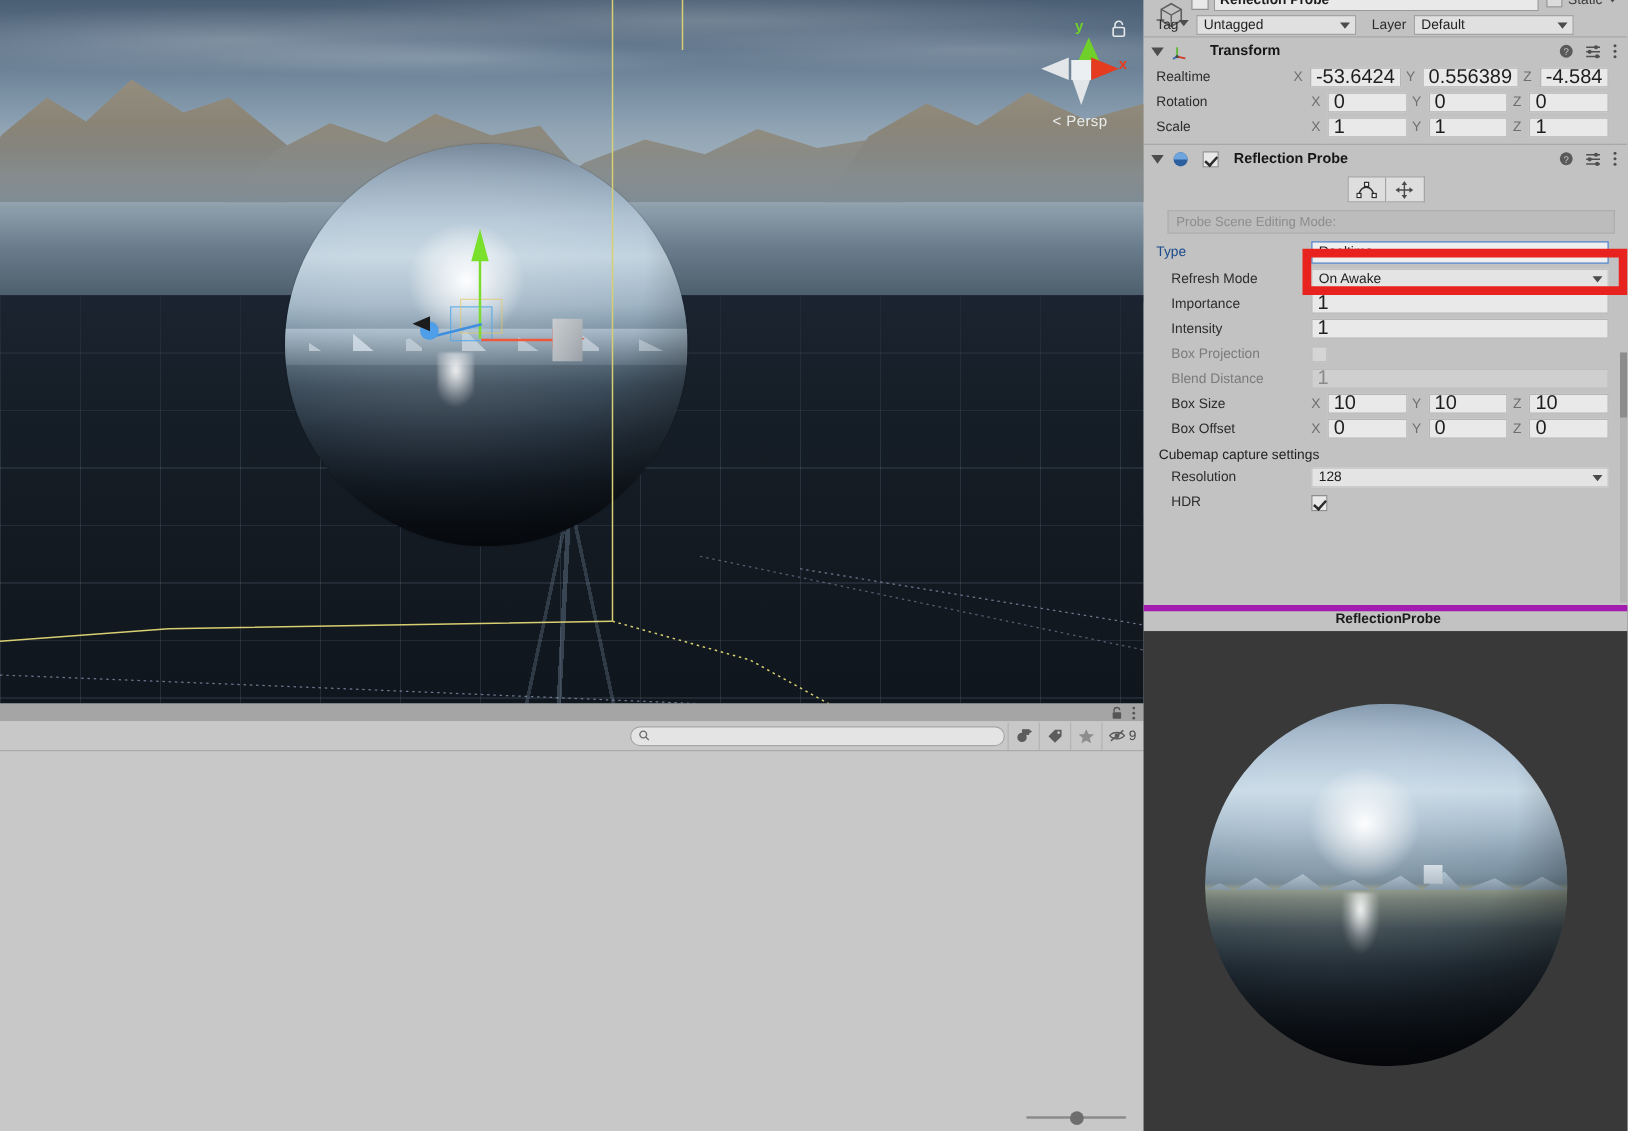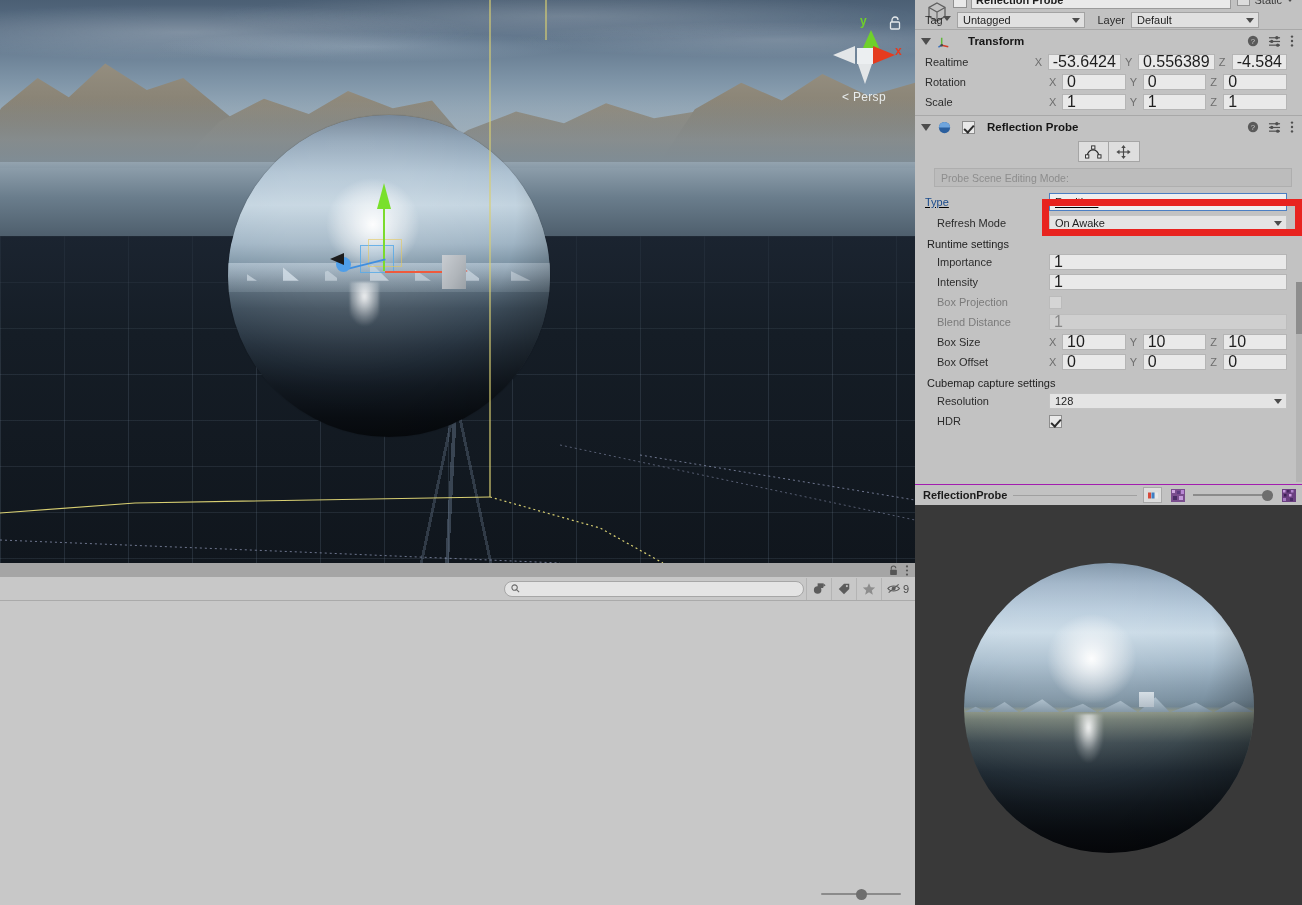--- a/index.html
+++ b/index.html
@@ -281,22 +281,22 @@
     border: 7px solid #e8231f; pointer-events: none; z-index: 50;
   }
   .scroll-track {
     position: absolute; right: 0; top: 282px; width: 6px; height: 200px; background: #b4b4b4;
   }
   .scroll-thumb { position: absolute; right: 0; top: 282px; width: 6px; height: 52px; background: #8d8d8d; }
 
   
   .preview { position: absolute; left: 915px; top: 484px; width: 387px; height: 421px; background: #383838; }
   .preview-bar {
-    height: 21px; background: #c2c2c2; border-top: 1px solid #a21caf;
-    display: flex; align-items: center; padding: 0 4px 0 8px; gap: 6px;
+    height: 21px; background: #c2c2c2; border-top: 5px solid #a21caf;
+    display: flex; align-items: center; padding: 0 4px 0 8px; gap: 6px; flex-direction: column;
   }
   .preview-title { font-weight: bold; color: #1b1b1b; font-size: 11px; white-space: nowrap; }
   .drag-line { flex: 1; height: 1px; background: #a0a0a0; }
   .pv-btn { width: 19px; height: 16px; display: flex; align-items: center; justify-content: center; }
   .pv-btn.active { background: #dedede; border: 1px solid #a8a8a8; }
   .pv-slider { position: relative; width: 80px; height: 12px; display: flex; align-items: center; }
   .pv-track { width: 100%; height: 2px; background: #8b8b8b; }
   .pv-knob { position: absolute; right: 0; width: 11px; height: 11px; border-radius: 50%; background: #6e6e6e; }
   .preview-canvas { position: relative; height: 400px; background: #393939; overflow: hidden; }
   .pv-sphere {
@@ -639,36 +639,35 @@
             <path d="M1 9 L4.5 11.5 L4.5 6.5 Z" fill="#4a4a4a"></path>
             <path d="M17 9 L13.5 11.5 L13.5 6.5 Z" fill="#4a4a4a"></path>
           </svg>
         </div>
       </div>
 
       <div class="probe-mode-bar">
         <span>Probe Scene Editing Mode:</span>
       </div>
 
-      <div class="row type-row" style="height:22px;text-decoration:underline;">
+      <div class="row type-row" style="height:22px;">
         <span class="lbl">Type</span>
         <span class="dd dd-focus" style="flex:1;height:18px;">
           <span>Realtime</span>
           <span class="arrow"></span>
         </span>
       </div>
       <div class="row">
         <span class="lbl indent">Refresh Mode</span>
         <span class="dd" style="flex:1;border-color:#c4c4c4;background:#e4e4e4;">
           <span>On Awake</span>
           <span class="arrow"></span>
         </span>
       </div>
 
-      <div class="section-lbl">Runtime settings</div>
 
       <div class="row">
         <span class="lbl indent">Importance</span>
         <span class="field">1</span>
       </div>
       <div class="row">
         <span class="lbl indent">Intensity</span>
         <span class="field">1</span>
       </div>
       <div class="row">

